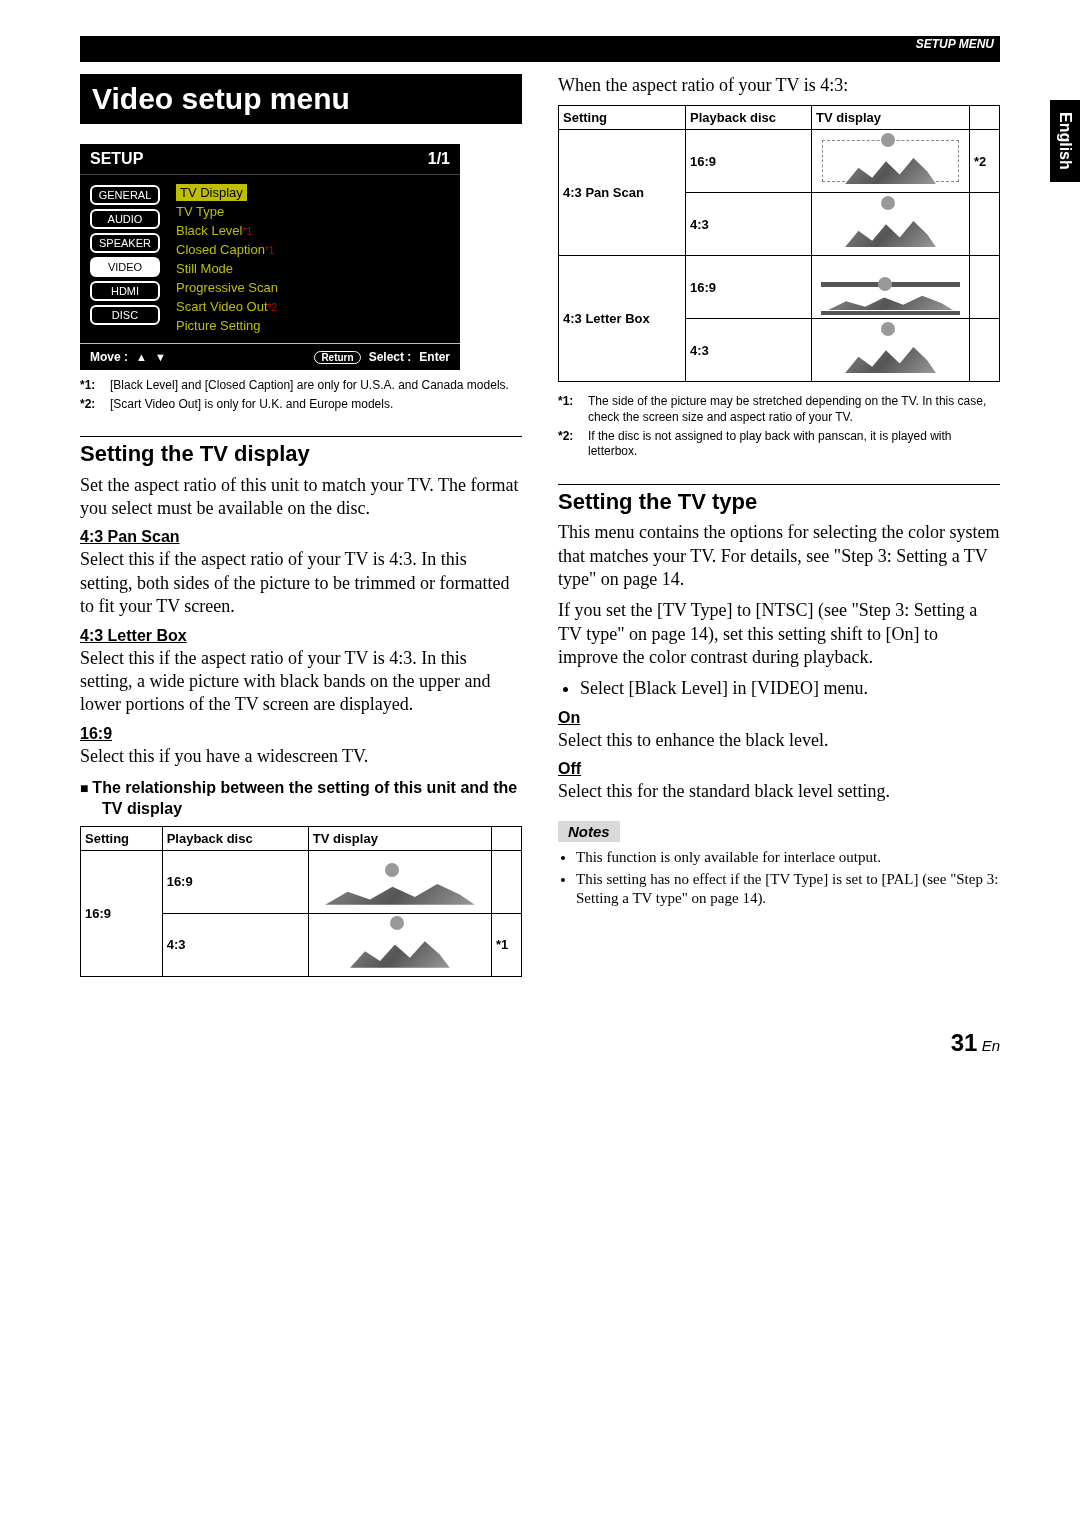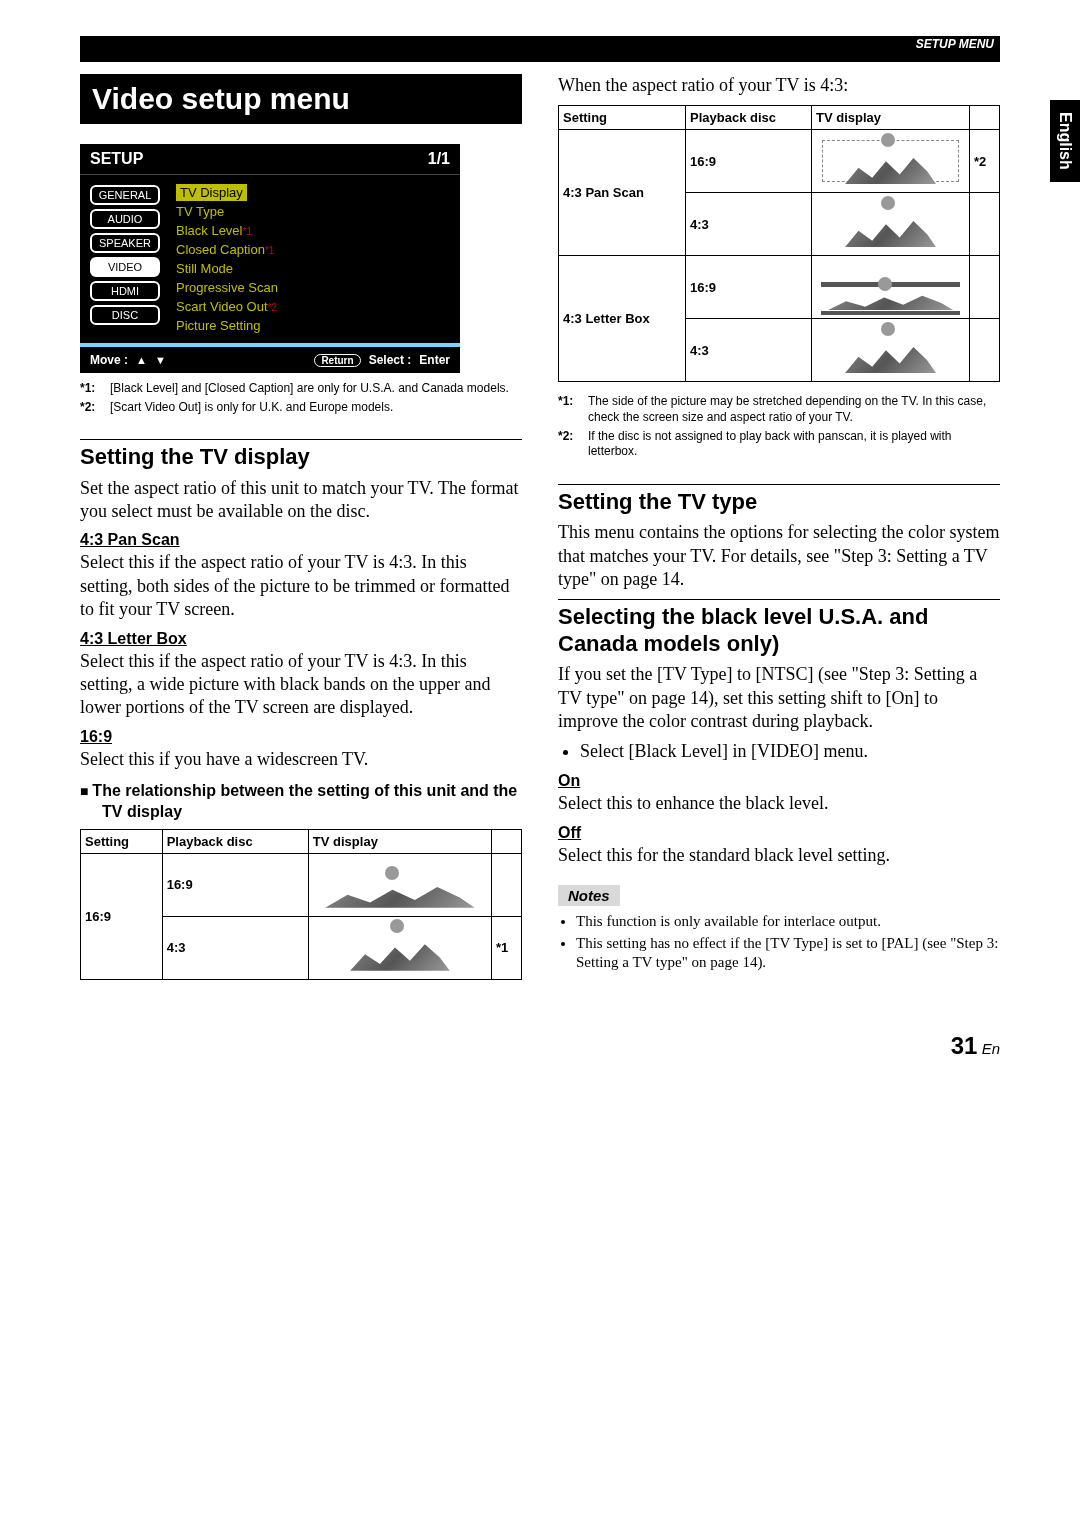--- a/index.html
+++ b/index.html
@@ -13,21 +13,21 @@
   h1.section-title { background: #000; color: #fff; font-family: Arial, sans-serif; font-weight: bold; font-size: 30px; padding: 8px 12px; margin-bottom: 20px; }
   .setup-box { width: 380px; background: #000; color: #fff; font-family: Arial, sans-serif; margin-bottom: 8px; }
   .setup-head { border-bottom: 1px solid #444; padding: 6px 10px; display: flex; justify-content: space-between; font-size: 16px; font-weight: bold; }
   .setup-body { display: flex; padding: 4px 0 4px 10px; }
   .setup-tabs { display: flex; flex-direction: column; gap: 4px; padding: 6px 0; }
   .tab { border: 2px solid #fff; color: #fff; font-size: 11px; font-weight: normal; padding: 2px 6px; text-align: center; border-radius: 6px; min-width: 70px; }
   .tab.selected { background: #fff; color: #000; }
   .setup-items { flex: 1; padding: 6px 8px 6px 16px; font-size: 13px; color: #bfbf00; display: flex; flex-direction: column; gap: 4px; }
   .setup-items .hl { background: #bfbf00; color: #000; padding: 1px 4px; }
   .setup-items .asterisk { color: #c00; font-size: 10px; }
-  .setup-foot { border-top: 4px solid #7dd3fc; padding: 6px 10px; font-size: 12px; font-weight: bold; display: flex; align-items: center; gap: 8px; }
+  .setup-foot { border-top: 1px solid #7dd3fc; padding: 6px 10px; font-size: 12px; font-weight: bold; display: flex; align-items: center; gap: 8px; }
   .setup-foot .pill { border: 1px solid #fff; border-radius: 10px; font-size: 10px; padding: 0 6px; }
   .footnotes { font-family: Arial, sans-serif; font-size: 12px; margin: 8px 0 24px 0; }
   .footnotes div { display: flex; gap: 6px; margin-bottom: 3px; line-height: 1.3; }
   .footnotes b { flex: 0 0 24px; }
   h2.sub { font-family: Liberation Sans, sans-serif; font-weight: bold; font-size: 22px; border-top: 1.5px solid #000; padding-top: 4px; margin: 8px 0 6px 0; line-height: 1.2; }
   p.body { font-size: 18px; line-height: 1.3; margin-bottom: 8px; }
   ul.bullets { margin: 4px 0 10px 0; padding-left: 22px; font-size: 18px; }
   ul.bullets li { margin-bottom: 4px; }
   h3.opt { font-family: Arial, sans-serif; font-weight: bold; font-size: 16px; text-decoration: underline; margin: 8px 0 2px 0; }
   .sq-head { font-family: Arial, sans-serif; font-weight: bold; font-size: 16px; margin: 10px 0 4px 0; line-height: 1.3; padding-left: 22px; text-indent: -22px; }
@@ -237,21 +237,20 @@
           </div>
         <div>
             <b>*2:</b>
             <span>If the disc is not assigned to play back with panscan, it is played with letterbox.</span>
           </div>
       </div>
 
       <h2 class="sub">Setting the TV type</h2>
       <p class="body">This menu contains the options for selecting the color system that matches your TV. For details, see "Step 3: Setting a TV type" on page 14.</p>
 
-      <h2 class="sub">Selecting the black level U.S.A. and Canada models only)</h2>
       <p class="body">If you set the [TV Type] to [NTSC] (see "Step 3: Setting a TV type" on page 14), set this setting shift to [On] to improve the color contrast during playback.</p>
       <ul class="bullets">
           <li>Select [Black Level] in [VIDEO] menu.</li>
         </ul>
 
       <h3 class="opt">On</h3>
       <p class="body">Select this to enhance the black level.</p>
 
       <h3 class="opt">Off</h3>
       <p class="body">Select this for the standard black level setting.</p>

